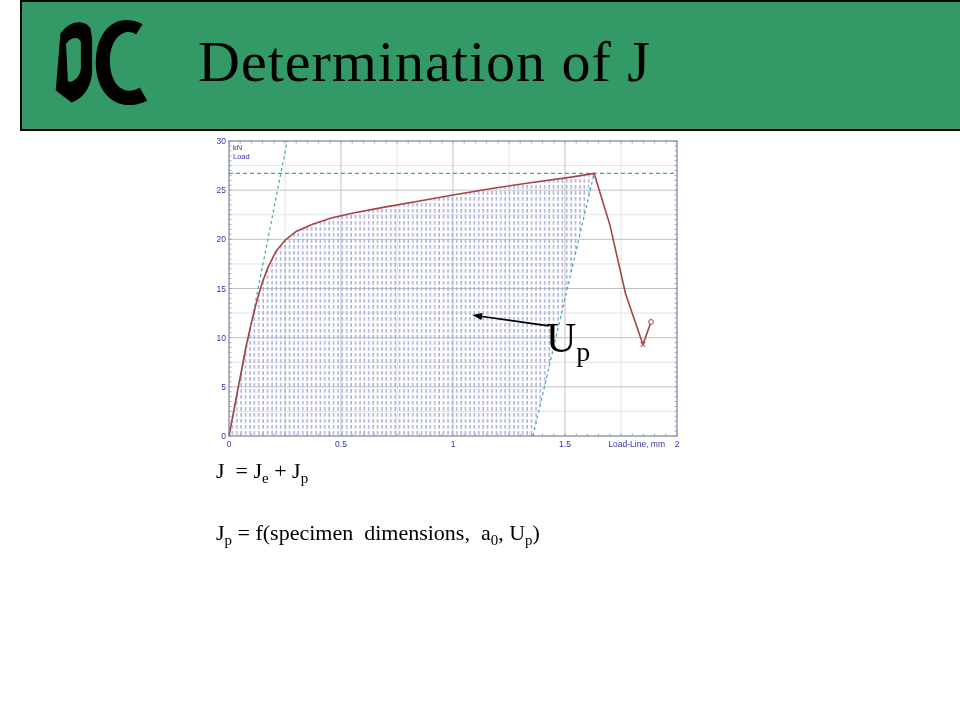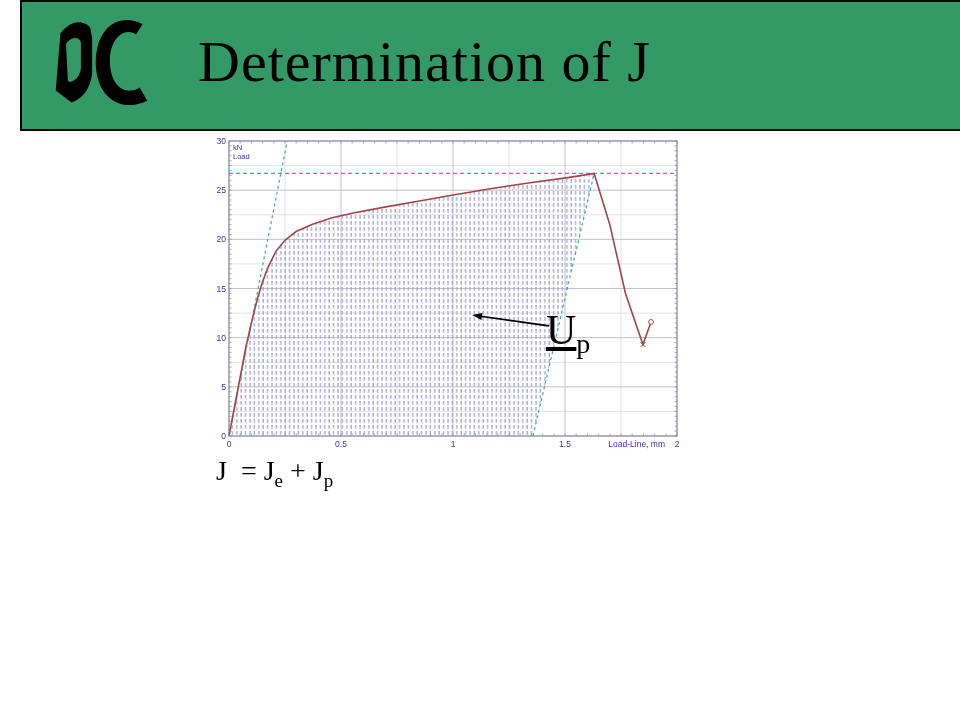--- a/index.html
+++ b/index.html
@@ -8,26 +8,26 @@
   
   .titlebar{position:absolute;left:0;top:0;width:956px;height:127px;
             background:#339966;border:2px solid #000;margin-left:20px;}
   .logo{position:absolute;left:16px;top:10px;width:140px;height:112px;}
   .slide-title{position:absolute;left:176px;top:26px;margin:0;font-weight:normal;
                font-size:58px;color:#000;letter-spacing:1px;
                font-family:"Liberation Serif",serif;white-space:nowrap;}
   
   .chart{position:absolute;left:205px;top:131px;width:482px;height:332px;}
   .chart svg text{font-family:"Liberation Sans",sans-serif;}
-  .up-label{position:absolute;left:341px;top:178px;font-size:42px;color:#000;
-            font-family:"Liberation Serif",serif;line-height:1;text-decoration:underline;}
+  .up-label{position:absolute;left:341px;top:186px;font-size:42px;color:#000;
+            font-family:"Liberation Serif",serif;line-height:1;}
   .up-label sub{font-size:28px;line-height:0;}
   
   .formulas{position:absolute;left:216px;top:452px;}
-  .formula{font-size:28px;color:#000;white-space:pre;line-height:38px;
+  .formula{font-size:22px;color:#000;white-space:pre;line-height:38px;
            margin-bottom:17px;font-family:"Liberation Serif",serif;}
   .formula sub{font-size:0.68em;}
 </style>
 </head>
 <body>
 
 <div class="slide">
 
   <header class="titlebar">
     <svg class="logo" viewBox="0 0 150 120" aria-hidden="true">
@@ -294,15 +294,16 @@
         <text x="28" y="28" font-size="7.5" fill="#3333aa">Load</text>
         <text x="460" y="316" font-size="8.5" fill="#3333aa" text-anchor="end">Load-Line, mm</text>
         <line x1="343.87199999999996" y1="194.86666666666667" x2="271.99117471706336" y2="184.74704298369042" stroke="#000" stroke-width="1.6"></line>
         <polygon points="267.03999999999996,184.05 277.4302795227101,181.97826366543646 276.4544193455435,188.90990826932526" fill="#000"></polygon>
       </svg>
     <div class="up-label"><span>U</span><sub>p</sub></div>
   </div>
 
   <div class="formulas">
     <div class="formula"><span>J</span><span>  = J</span><sub>e</sub><span> + J</span><sub>p</sub></div>
+    <div class="formula"><span>J</span><sub>p</sub><span> = f(specimen  dimensions,  a</span><sub>0</sub><span>, U</span><sub>p</sub><span>)</span></div>
   </div>
 
 </div>
 
 </body></html>

